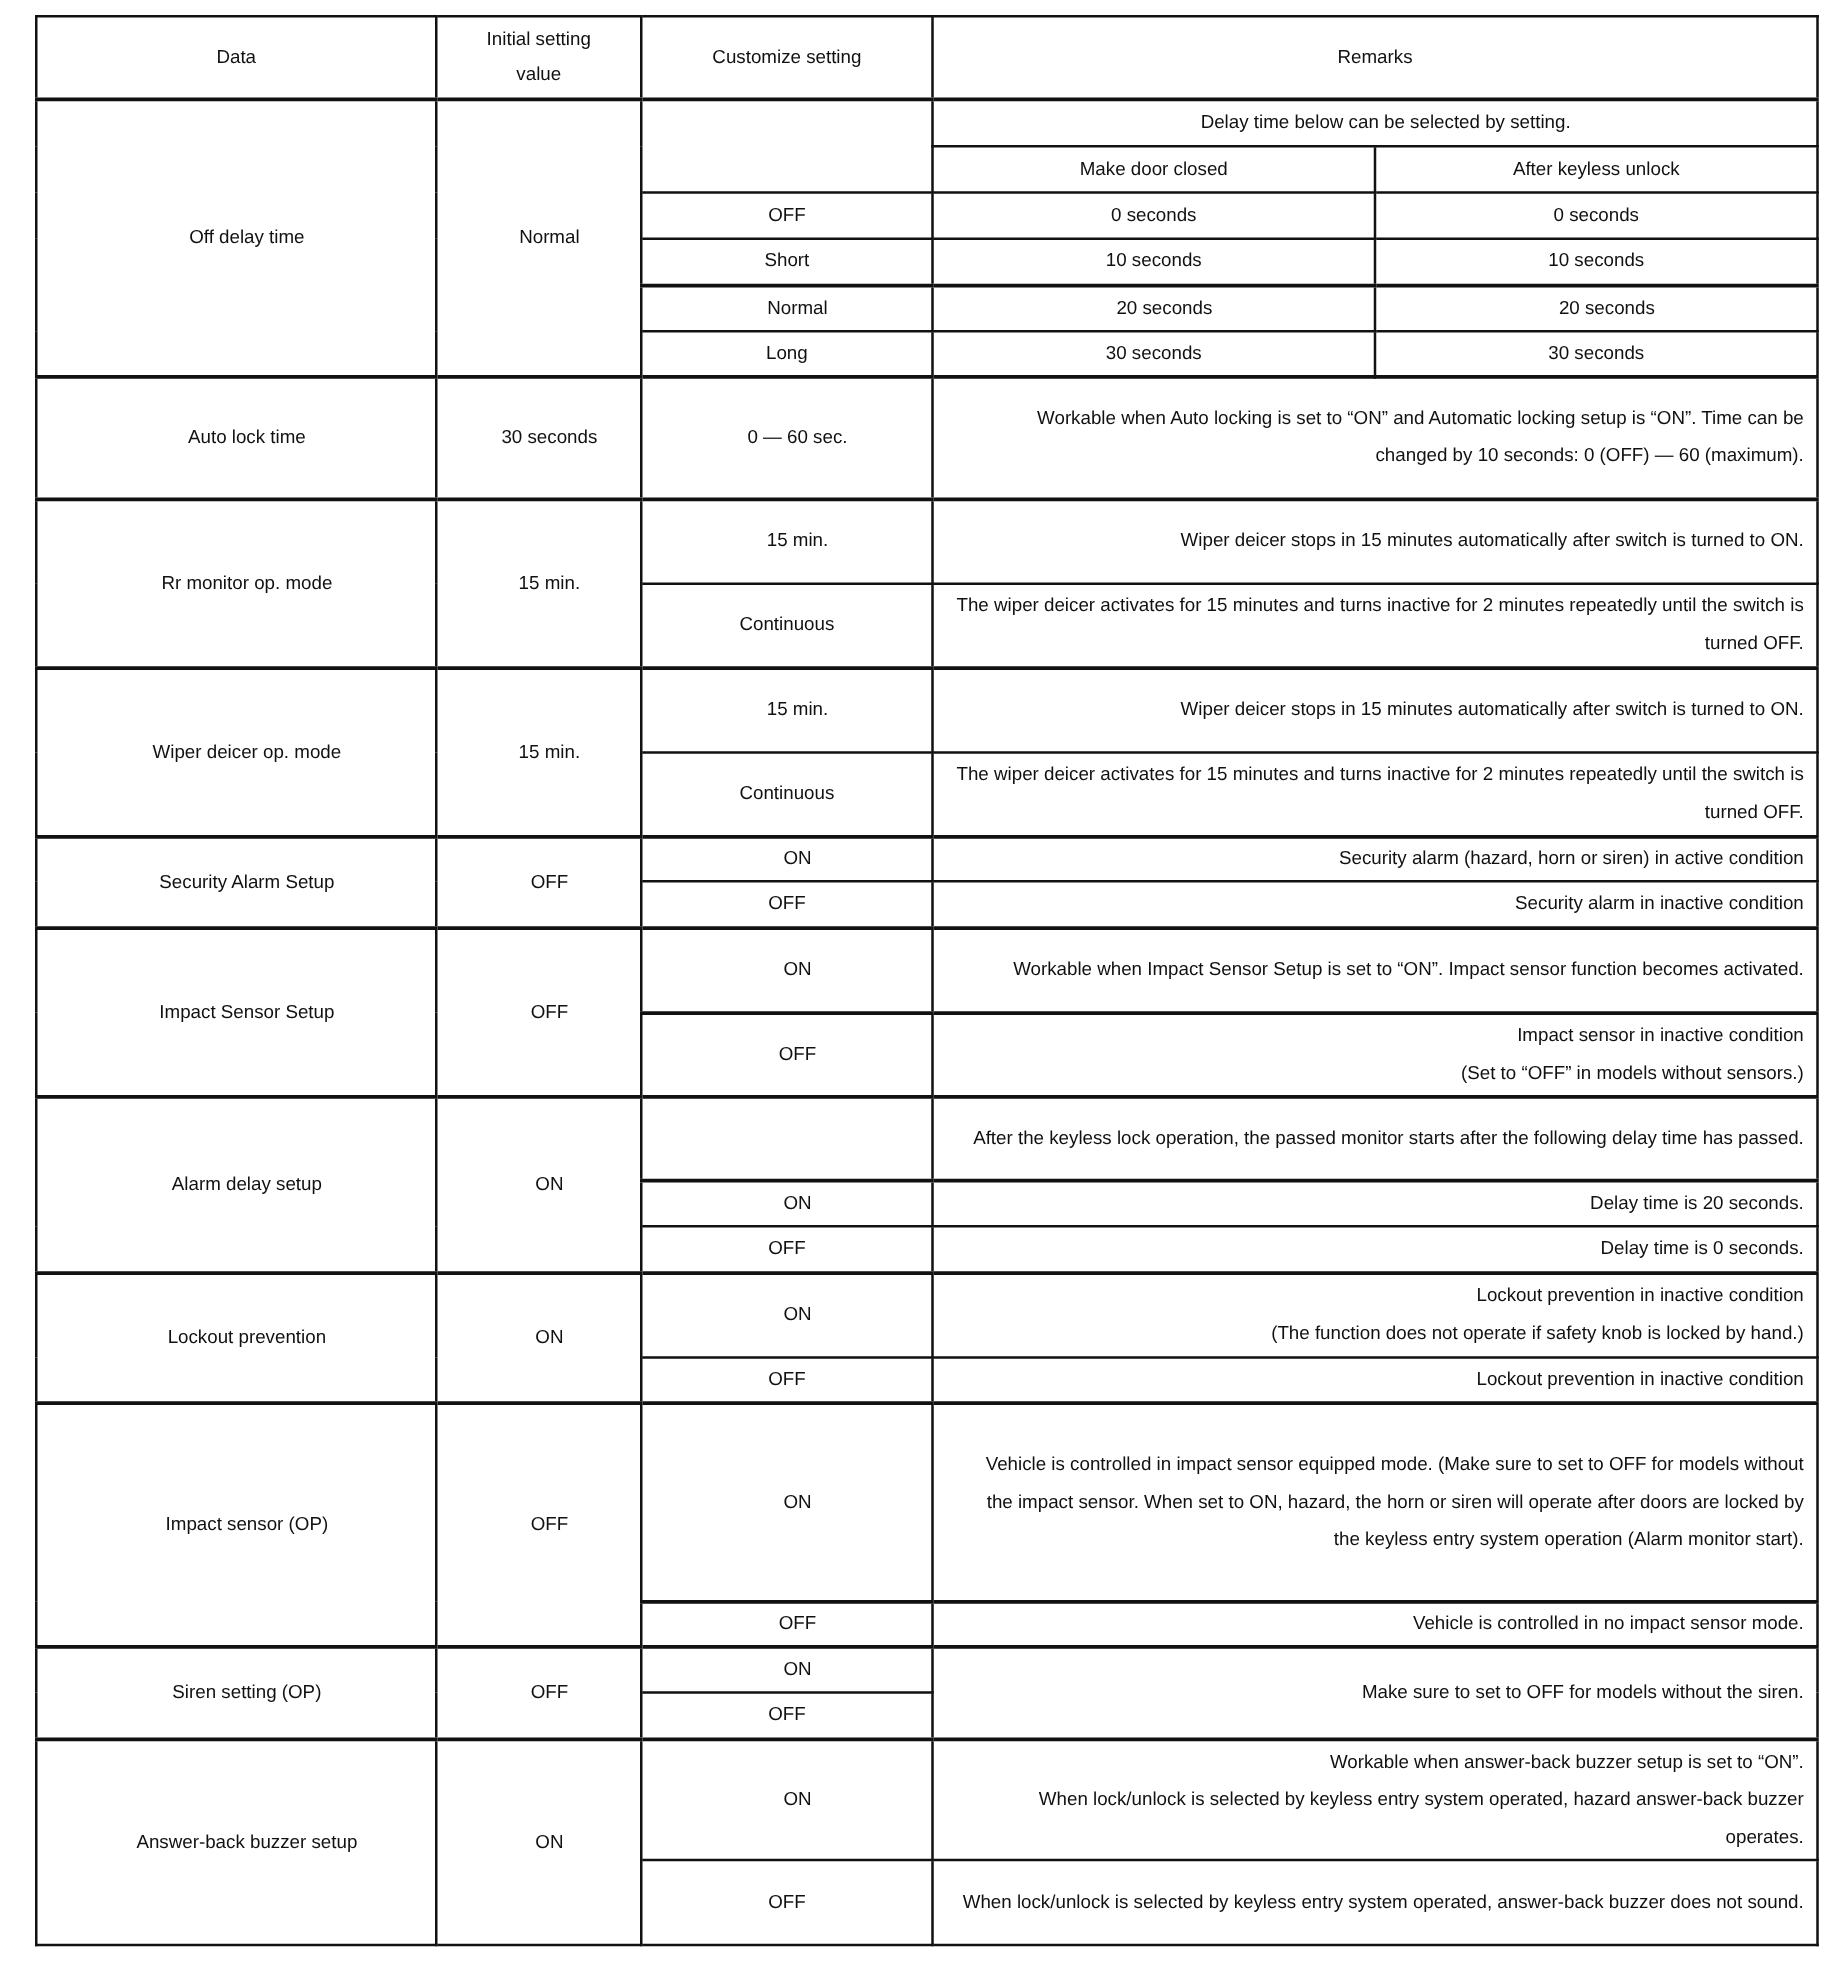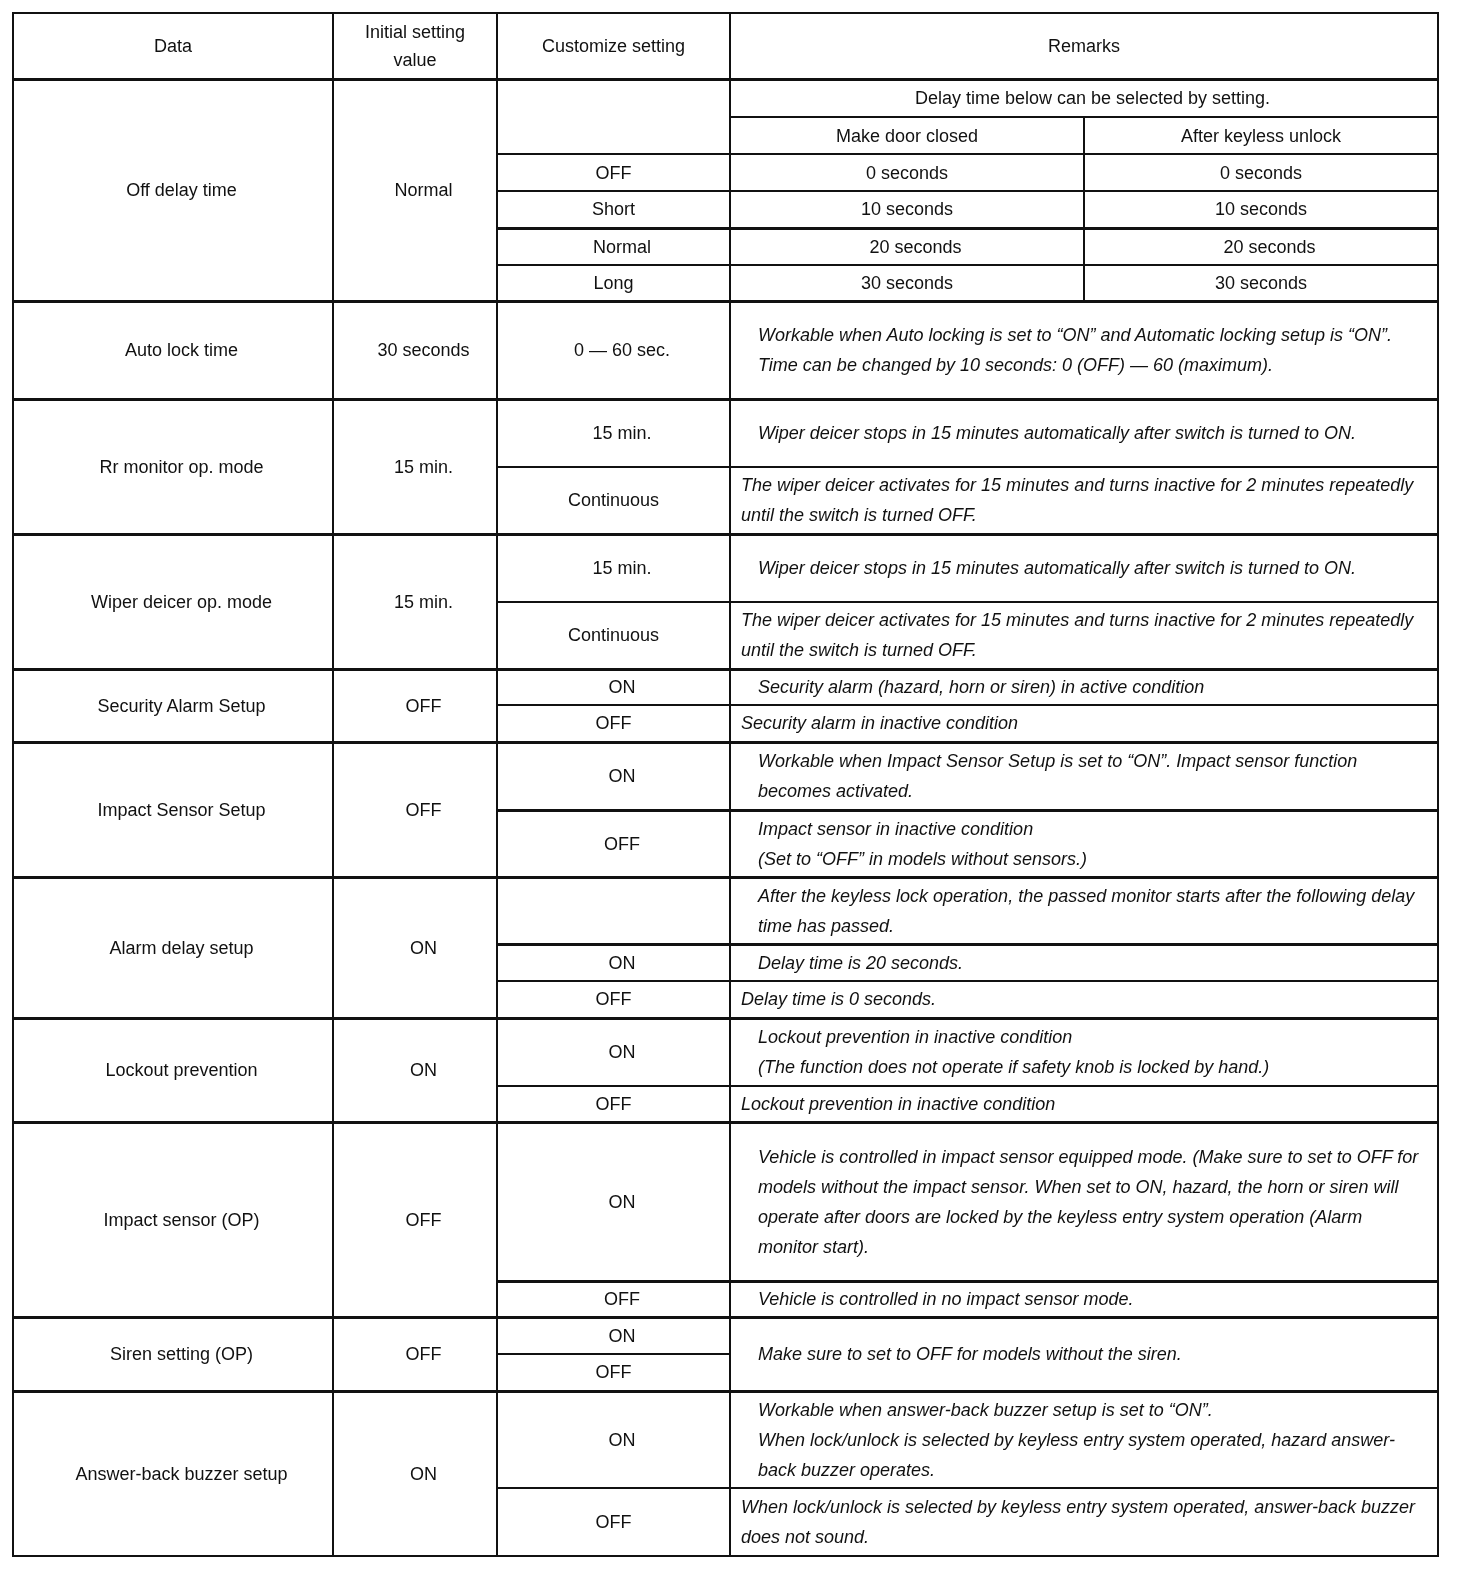--- a/index.html
+++ b/index.html
@@ -1,28 +1,28 @@
 <!DOCTYPE html>
 <html><head>
 <meta charset="utf-8">
 <style>
   html, body { margin: 0; padding: 0; background: #ffffff; }
   body { width: 1472px; height: 1586px; position: relative; font-family: "Liberation Sans", sans-serif; color: #111; }
   table.spec {
-    position: absolute; left: 12px; top: 12px;
+    position: absolute; left: 28px; top: 12px;
     width: 1425px; border-collapse: collapse; table-layout: fixed;
-    font-size: 18px; line-height: 30px;
+    font-size: 15px; line-height: 30px;
   }
   table.spec td, table.spec th {
     border: 2px solid #111; padding: 0 10px; vertical-align: middle; font-weight: normal;
   }
   table.spec th { text-align: center; line-height: 28px; }
   .c { text-align: center; }
   .l { text-align: center; }
-  .remark { text-align: left; padding: 2px 10px; font-style: italic; }
+  .remark { text-align: right; padding: 2px 10px; }
   tr.thick > td, tr.thick > th { border-top-width: 3px; padding-left: 27px; }
   .pre { white-space: pre-line; }
 </style>
 </head>
 <body>
 
 <table class="spec">
   <colgroup>
     <col style="width:320px">
     <col style="width:164px">

